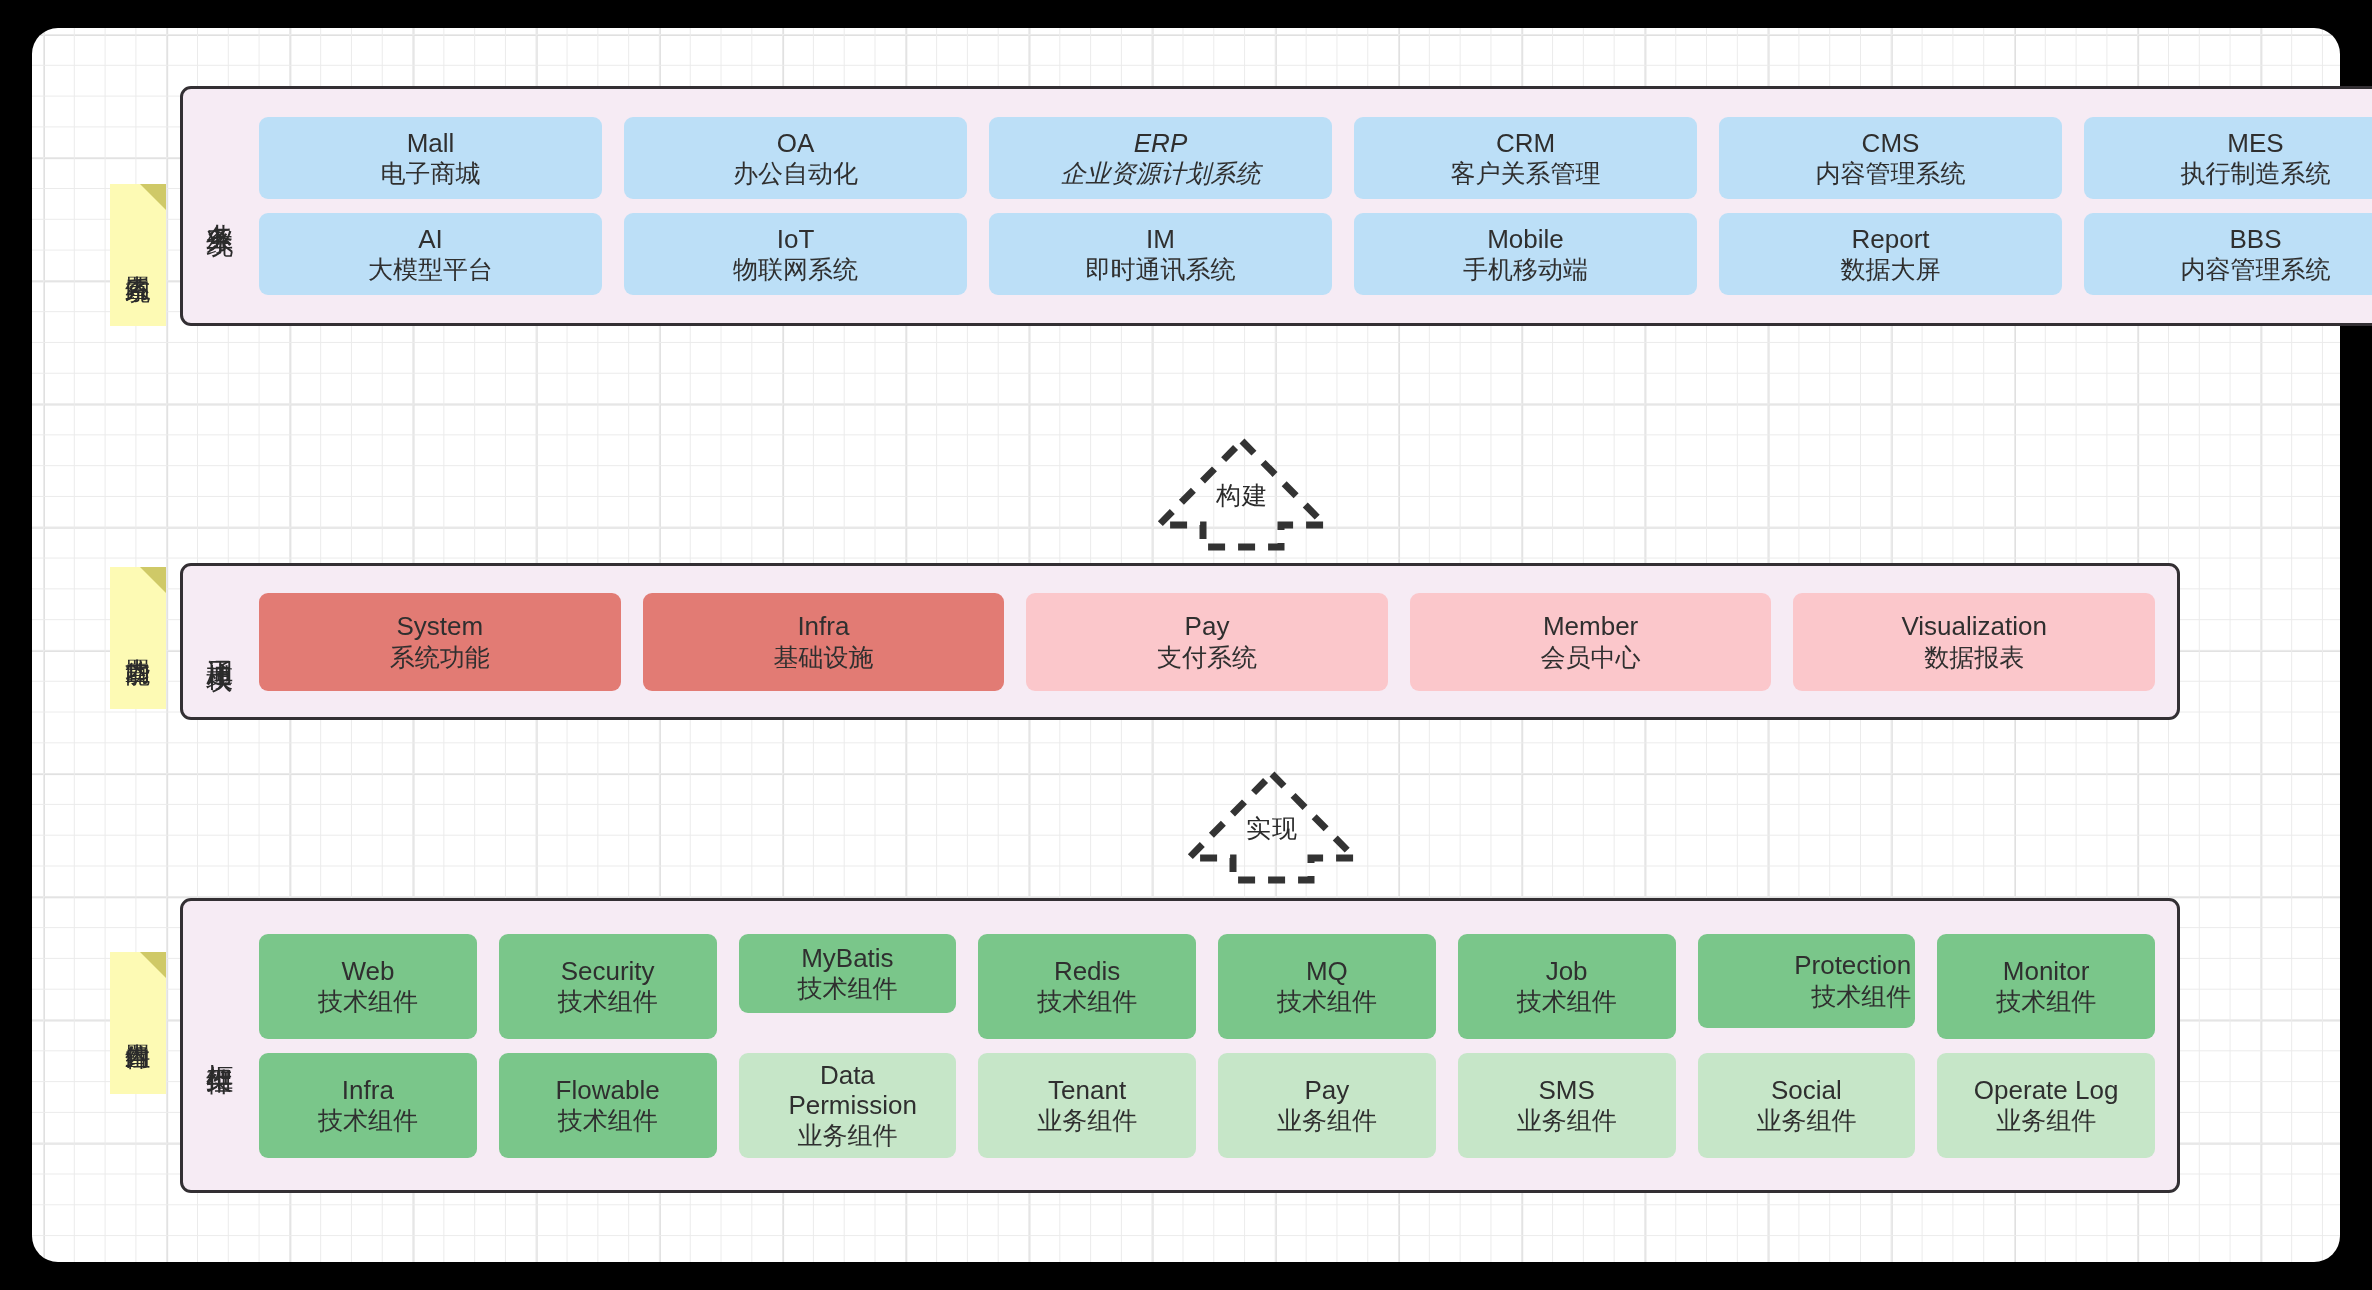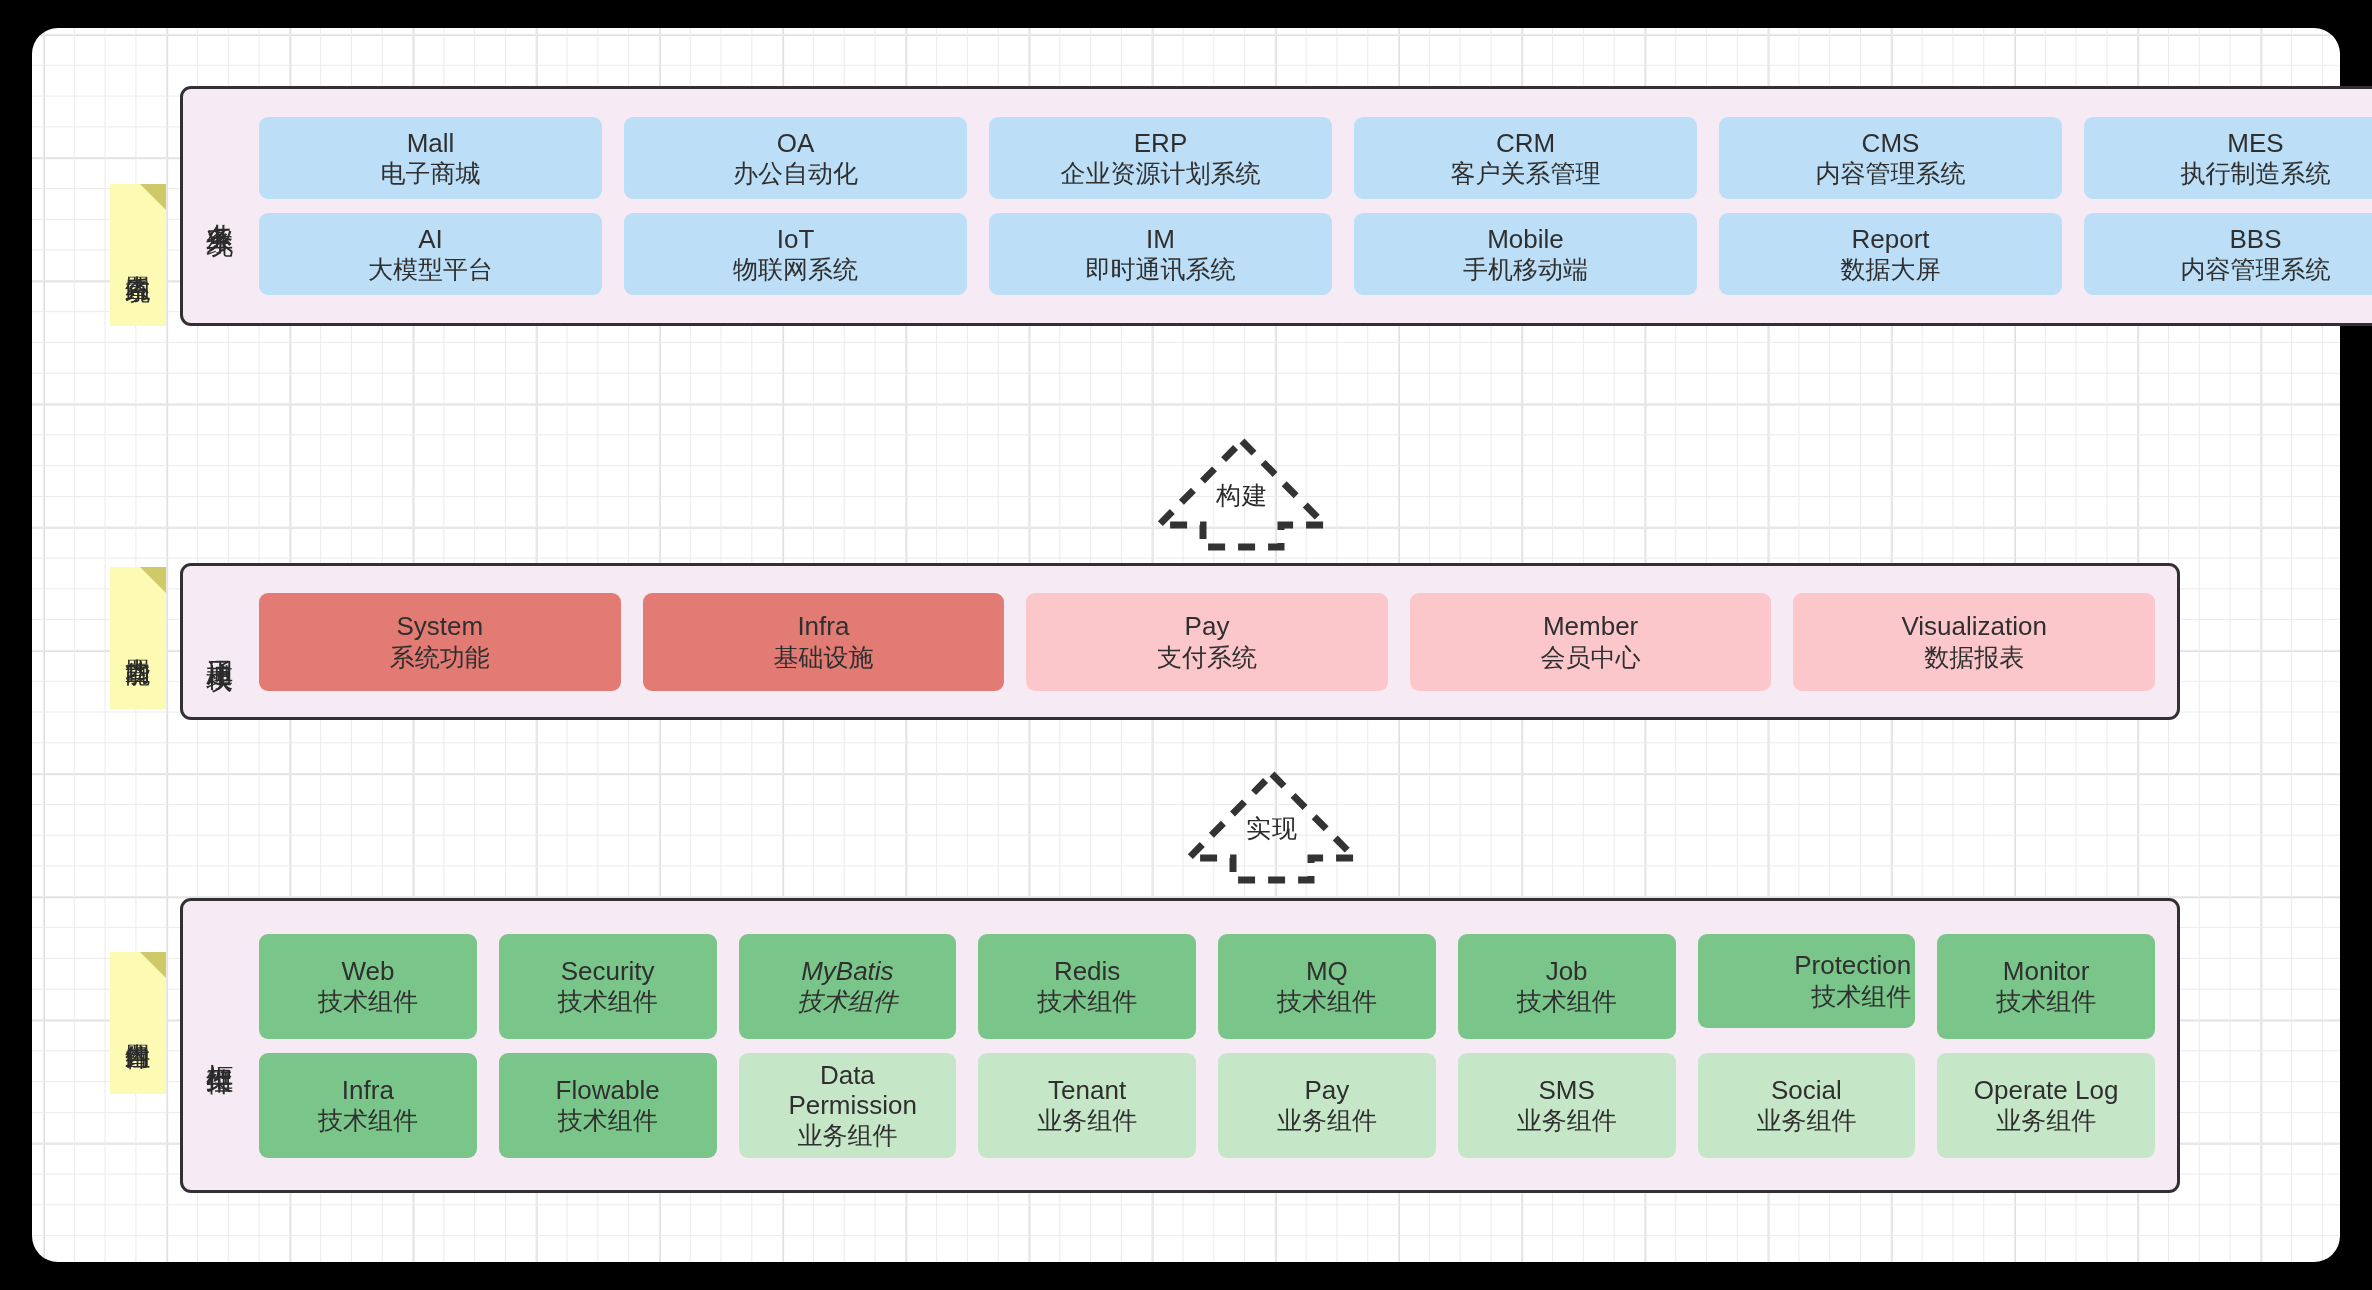--- a/index.html
+++ b/index.html
@@ -161,21 +161,21 @@
 
       <div class="row">
         <div class="card c-blue" style="height:82px;">
           <div class="t">Mall</div>
           <div class="s">电子商城</div>
         </div>
         <div class="card c-blue" style="height:82px;">
           <div class="t">OA</div>
           <div class="s">办公自动化</div>
         </div>
-        <div class="card c-blue" style="height:82px;">
+        <div class="card c-blue" style="height:82px;font-style:italic;">
           <div class="t">ERP</div>
           <div class="s">企业资源计划系统</div>
         </div>
         <div class="card c-blue" style="height:82px;">
           <div class="t">CRM</div>
           <div class="s">客户关系管理</div>
         </div>
         <div class="card c-blue" style="height:82px;">
           <div class="t">CMS</div>
           <div class="s">内容管理系统</div>
@@ -276,21 +276,21 @@
 
       <div class="row">
         <div class="card c-green" style="height:105px;">
           <div class="t">Web</div>
           <div class="s">技术组件</div>
         </div>
         <div class="card c-green" style="height:105px;">
           <div class="t">Security</div>
           <div class="s">技术组件</div>
         </div>
-        <div class="card c-green" style="height:105px;font-style:italic;">
+        <div class="card c-green" style="height:79px;">
           <div class="t">MyBatis</div>
           <div class="s">技术组件</div>
         </div>
         <div class="card c-green" style="height:105px;">
           <div class="t">Redis</div>
           <div class="s">技术组件</div>
         </div>
         <div class="card c-green" style="height:105px;">
           <div class="t">MQ</div>
           <div class="s">技术组件</div>

